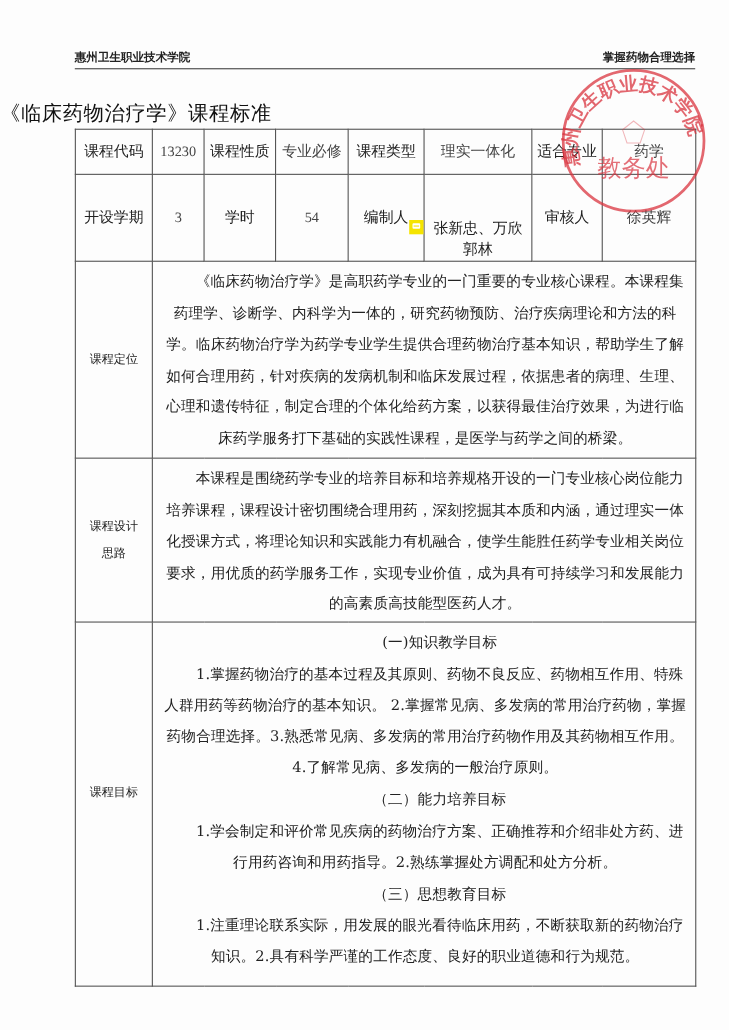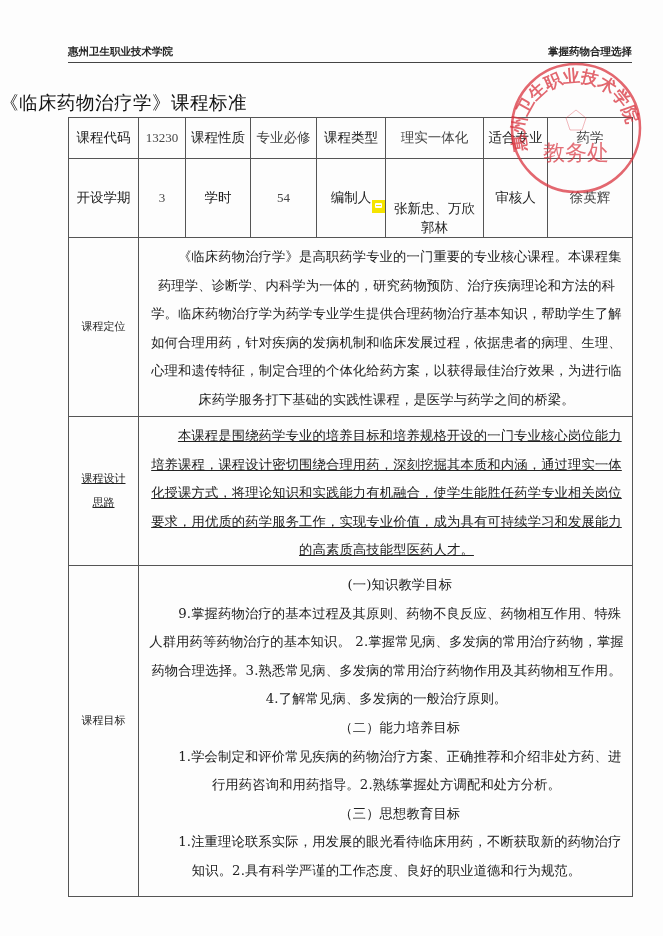--- a/index.html
+++ b/index.html
@@ -38,21 +38,21 @@
     table.std td.num { font-family: "Liberation Serif", serif; font-size: 13px; color: #444; }
     table.std td.label { font-size: 11px; line-height: 24px; }
     table.std td.body {
       text-align: center; vertical-align: top;
       font-size: 13.3px; line-height: 28.6px;
       padding: 5px 8px 0 10px; letter-spacing: 0.15px; color: #222;
     }
     table.std td.body p { margin: 0; text-indent: 2em; }
     table.std td.body p.sub { text-indent: 2em; }
     tr.pos td { height: 173px; }
-    tr.design td { height: 139px; text-decoration: underline; }
+    tr.design td { height: 139px; }
     tr.goal td { height: 310px; }
     tr.goal td.label { vertical-align: middle; padding-bottom: 20px; }
     .names { line-height: 19px; position: relative; margin-top: 40px; }
     .comment-icon {
       position: absolute; left: -14px; top: 1px;
       width: 13px; height: 13px; background: #f5e400;
       display: inline-block;
     }
     .comment-icon::before {
       content: ""; position: absolute; left: 3px; top: 3px; width: 7px; height: 5px;
@@ -127,21 +127,21 @@
       <div>思路</div>
     </td>
     <td class="body" colspan="7">
       <p>本课程是围绕药学专业的培养目标和培养规格开设的一门专业核心岗位能力培养课程，课程设计密切围绕合理用药，深刻挖掘其本质和内涵，通过理实一体化授课方式，将理论知识和实践能力有机融合，使学生能胜任药学专业相关岗位要求，用优质的药学服务工作，实现专业价值，成为具有可持续学习和发展能力的高素质高技能型医药人才。</p>
     </td>
   </tr>
   <tr class="goal">
     <td class="label">课程目标</td>
     <td class="body" colspan="7">
       <p class="sub">(一)知识教学目标</p>
-      <p>9.掌握药物治疗的基本过程及其原则、药物不良反应、药物相互作用、特殊人群用药等药物治疗的基本知识。 2.掌握常见病、多发病的常用治疗药物，掌握药物合理选择。3.熟悉常见病、多发病的常用治疗药物作用及其药物相互作用。4.了解常见病、多发病的一般治疗原则。</p>
+      <p>1.掌握药物治疗的基本过程及其原则、药物不良反应、药物相互作用、特殊人群用药等药物治疗的基本知识。 2.掌握常见病、多发病的常用治疗药物，掌握药物合理选择。3.熟悉常见病、多发病的常用治疗药物作用及其药物相互作用。4.了解常见病、多发病的一般治疗原则。</p>
       <p class="sub">（二）能力培养目标</p>
       <p>1.学会制定和评价常见疾病的药物治疗方案、正确推荐和介绍非处方药、进行用药咨询和用药指导。2.熟练掌握处方调配和处方分析。</p>
       <p class="sub">（三）思想教育目标</p>
       <p>1.注重理论联系实际，用发展的眼光看待临床用药，不断获取新的药物治疗知识。2.具有科学严谨的工作态度、良好的职业道德和行为规范。</p>
     </td>
   </tr>
 </tbody>
   </table>
 
 <svg class="stamp" viewBox="0 0 140 140">

